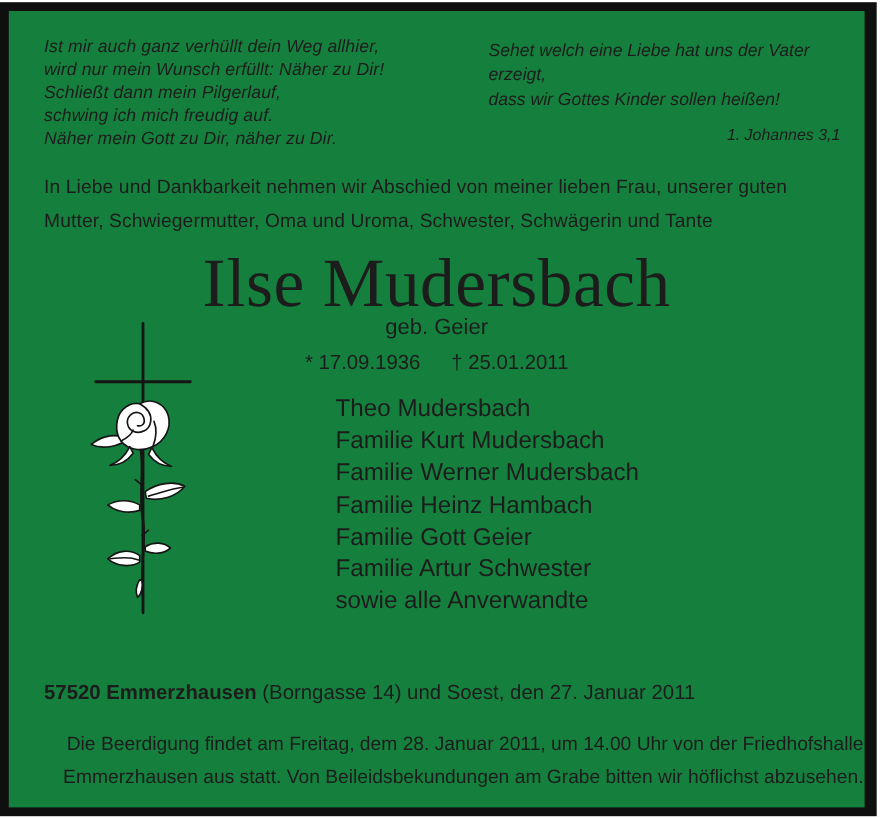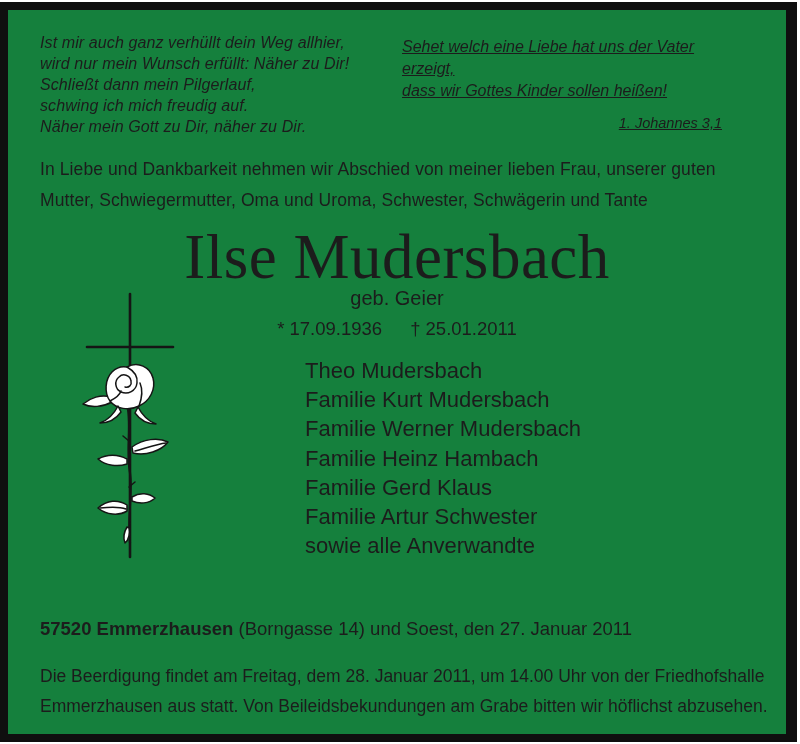--- a/index.html
+++ b/index.html
@@ -13,40 +13,40 @@
     background:#0f0f0f;
   }
   .card{
     position:absolute;left:8px;top:10px;width:778px;height:724px;
     background:#15803d;
   }
   .abs{position:absolute;}
   
   .poem{left:32px;top:22px;font-style:italic;font-size:16px;line-height:21px;letter-spacing:.1px;}
   
-  .quote{left:394px;top:26px;width:345px;font-style:italic;font-size:16px;line-height:22px;text-decoration:underline;}
+  .quote{left:436px;top:26px;width:345px;font-style:italic;font-size:16px;line-height:22px;}
   .quote .attrib{text-align:right;font-size:14.5px;margin-top:10px;padding-right:25px;}
   
   .intro{left:32px;top:144px;width:740px;font-size:17.5px;line-height:31px;letter-spacing:.1px;}
   .intro .line{white-space:nowrap;}
   
   .name-block{left:0;top:221px;width:778px;text-align:center;}
   .name{font-size:63px;line-height:53px;font-weight:500;letter-spacing:.5px;font-family:Liberation Serif, serif;}
   .maiden{font-size:20px;line-height:24px;margin-top:2px;}
   .dates{font-size:18.5px;line-height:22px;margin-top:8px;}
   .dates .birth{margin-right:28px;text-align:center;}
   
   .cross-rose{left:72px;top:281px;}
   
   .mourners{left:297px;top:346px;font-size:22px;line-height:29.2px;}
   
   .address{left:32px;top:607px;font-size:18.5px;line-height:24px;}
   .address .b{font-weight:bold;}
   
-  .funeral{left:32px;top:651px;width:745px;font-size:17.5px;line-height:30px;}
+  .funeral{left:32px;top:651px;width:745px;font-size:17.5px;line-height:30px;text-align:right;}
   .funeral .line{white-space:nowrap;}
 </style>
 </head>
 <body>
 
 <div class="frame"></div>
 
 <div class="card">
 
   <div class="abs poem">
@@ -102,21 +102,21 @@
         <path fill="#ffffff" d="M47 236 C 44 241, 43 247, 45 252 C 49 249, 50 242, 49 237 Z"></path>
       </g>
     </g>
   </svg>
 
   <div class="abs mourners">
     <div>Theo Mudersbach</div>
     <div>Familie Kurt Mudersbach</div>
     <div>Familie Werner Mudersbach</div>
     <div>Familie Heinz Hambach</div>
-    <div>Familie Gerd Klaus</div>
+    <div>Familie Gott Geier</div>
     <div>Familie Artur Schwester</div>
     <div>sowie alle Anverwandte</div>
   </div>
 
   <div class="abs address">
     <span class="b">57520 Emmerzhausen</span><span> (Borngasse 14) und Soest, den 27. Januar 2011</span>
   </div>
 
   <div class="abs funeral">
     <div class="line">Die Beerdigung findet am Freitag, dem 28. Januar 2011, um 14.00 Uhr von der Friedhofshalle</div>

